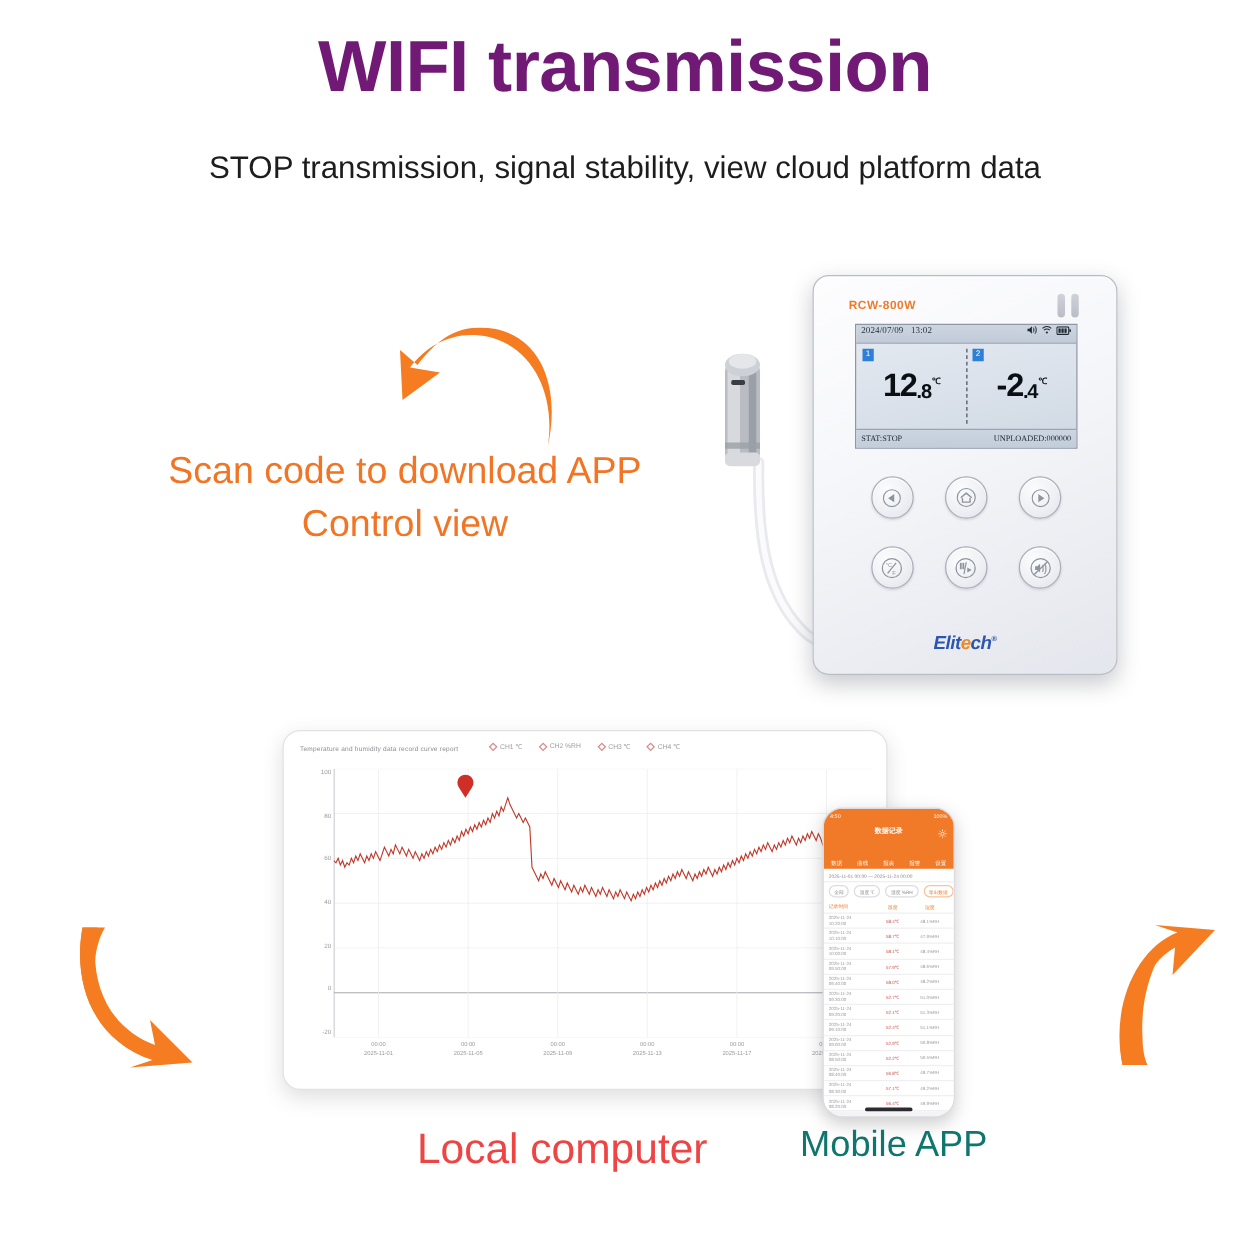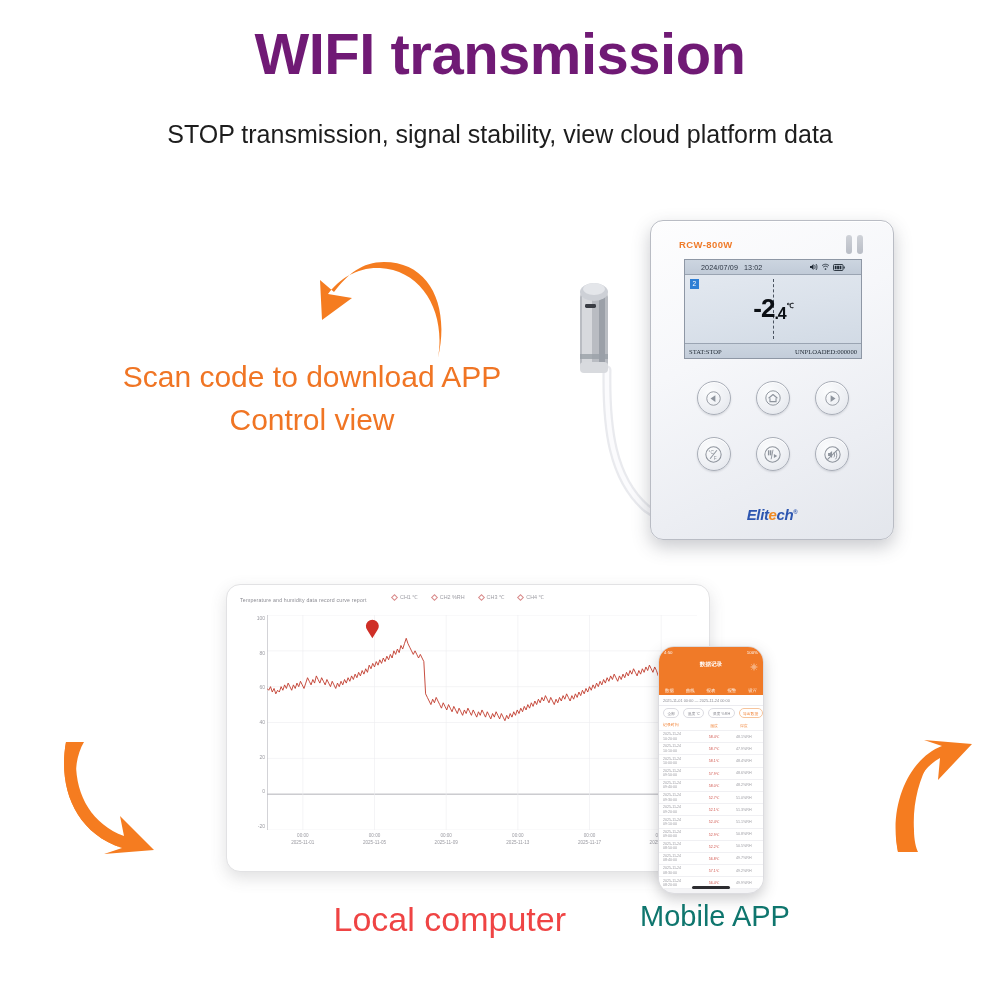--- a/index.html
+++ b/index.html
@@ -19,21 +19,21 @@
     letter-spacing: -0.5px;
   }
   #page-subtitle {
     position: absolute; left: 0; top: 120px; width: 1000px;
     text-align: center;
     font-size: 25px; font-weight: 400; color: #1d1d1d;
   }
 
   
   #scan-text {
-    position: absolute; left: 52px; top: 356px; width: 520px;
+    position: absolute; left: 64px; top: 356px; width: 520px;
     text-align: center; color: #f07524;
     font-size: 30px; line-height: 1.42;
   }
   #scan-text div { white-space: nowrap; }
 
   
   .arrow { position: absolute; }
   #arrow-top { left: 318px; top: 262px; width: 128px; height: 100px; }
   #arrow-bl  { left: 58px;  top: 736px; width: 118px; height: 120px; }
   #arrow-br  { left: 888px; top: 734px; width: 118px; height: 122px; }
@@ -63,22 +63,22 @@
   #lcd {
     position: absolute; left: 33px; top: 38px; width: 178px; height: 100px;
     background: linear-gradient(170deg,#e5eaf1 0%,#dbe2eb 50%,#cfd8e3 100%);
     border: 1px solid #8e97a5;
     display: flex; flex-direction: column;
   }
   #lcd-status {
     height: 15px; flex: 0 0 15px;
     background: linear-gradient(180deg,#ccd5e0,#c1cbd8);
     border-bottom: 1px solid #9aa4b2;
-    display: flex; align-items: center; padding: 0 16px;
-    font-family: Liberation Sans, sans-serif;
+    display: flex; align-items: flex-start; padding: 0 4px;
+    font-family: Liberation Serif, serif;
     font-size: 7.2px; color: #2a3340; letter-spacing: .1px;
   }
   #lcd-datetime { display: flex; gap: 6px; }
   #lcd-icons { margin-left: auto; display: flex; align-items: center; gap: 3px; }
   #lcd-body { flex: 1; position: relative; display: flex; }
   #lcd-body .divider {
     position: absolute; left: 50%; top: 4px; bottom: 4px;
     border-left: 1.3px dashed #49525f;
   }
   .chan { flex: 1; position: relative; display: flex; align-items: center; justify-content: center; }
@@ -304,20 +304,28 @@
           <rect x="3.5" y="3.5" width="3.6" height="7" fill="#1e2833"></rect>
           <rect x="8.3" y="3.5" width="3.6" height="7" fill="#1e2833"></rect>
           <rect x="13.1" y="3.5" width="3.6" height="7" fill="#1e2833"></rect>
         </svg>
       </span>
     </div>
 
     <div id="lcd-body">
       <div class="divider"></div>
 
+      <div class="chan">
+        <div class="chan-tag">1</div>
+        <div class="reading">
+          <span class="big">12</span>
+          <span class="frac">.8</span>
+          <span class="unit">℃</span>
+        </div>
+      </div>
 
       <div class="chan">
         <div class="chan-tag">2</div>
         <div class="reading">
           <span class="big">-2</span>
           <span class="frac">.4</span>
           <span class="unit">℃</span>
         </div>
       </div>
     </div>

